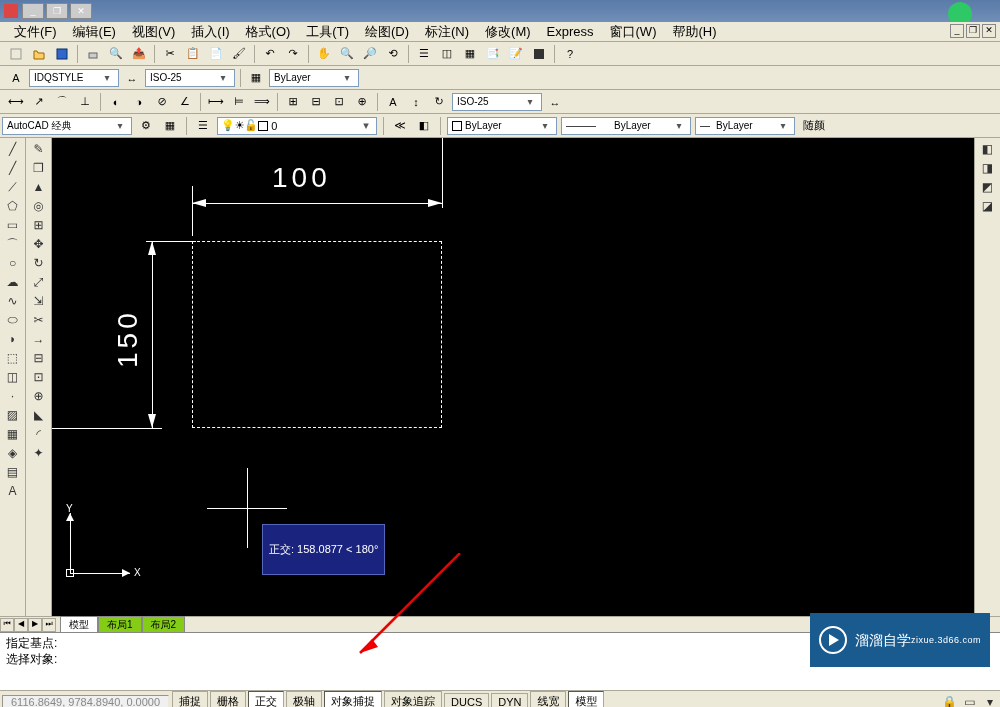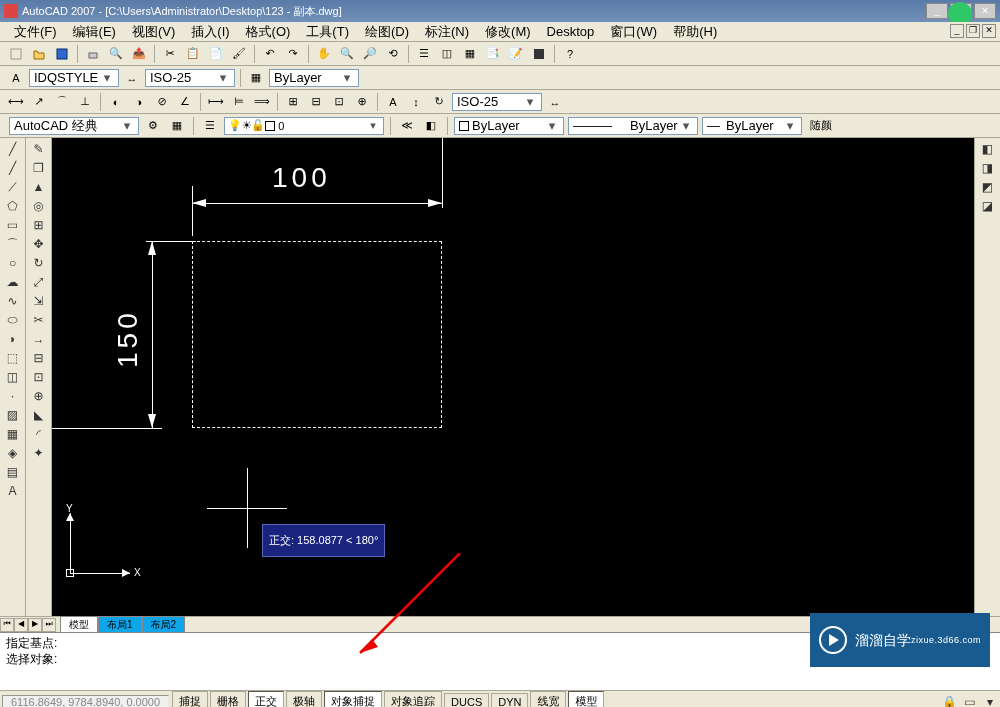--- a/index.html
+++ b/index.html
@@ -13,36 +13,36 @@
 .green-badge { position: absolute; right: 28px; top: 2px; width: 24px; height: 24px; background: #2ec866; border-radius: 50%; }
 
 .menubar { height: 20px; background: #ece9d8; display: flex; align-items: center; padding: 0 8px; gap: 4px; border-bottom: 1px solid #aca899; position: relative; }
 .menu-item { padding: 2px 6px; font-size: 13px; cursor: pointer; }
 .mdi-btns { position: absolute; right: 4px; top: 2px; display: flex; gap: 2px; }
 .mdi-btn { width: 14px; height: 14px; border: 1px solid #888; background: #ece9d8; font-size: 9px; text-align: center; cursor: pointer; }
 
 .toolbar { height: 24px; background: #ece9d8; display: flex; align-items: center; padding: 0 6px; gap: 3px; border-bottom: 1px solid #aca899; }
 .tb-btn { width: 20px; height: 20px; border: 1px solid transparent; cursor: pointer; display: flex; align-items: center; justify-content: center; font-size: 11px; }
 .tb-sep { width: 1px; height: 18px; background: #aca899; margin: 0 2px; }
-.tb-combo { height: 18px; border: 1px solid #7f9db9; background: white; padding: 0 4px; font-size: 13px; display: flex; align-items: center; min-width: 90px; }
+.tb-combo { height: 18px; border: 1px solid #7f9db9; background: white; padding: 0 4px; font-size: 10px; display: flex; align-items: center; min-width: 90px; }
 .tb-combo-arrow { width: 14px; text-align: center; color: #555; }
 
-.layer-bar { height: 24px; background: #ece9d8; display: flex; align-items: center; padding: 0 9px; gap: 4px; border-bottom: 1px solid #aca899; }
+.layer-bar { height: 24px; background: #ece9d8; display: flex; align-items: center; padding: 0 2px; gap: 4px; border-bottom: 1px solid #aca899; }
 
 .main-area { display: flex; height: 478px; position: relative; }
 .left-tb { width: 26px; background: #ece9d8; border-right: 1px solid #aca899; display: flex; flex-direction: column; align-items: center; padding-top: 2px; gap: 1px; }
 .left-tb2 { width: 26px; background: #ece9d8; border-right: 1px solid #aca899; display: flex; flex-direction: column; align-items: center; padding-top: 2px; gap: 1px; }
 .lt-btn { width: 20px; height: 18px; cursor: pointer; display: flex; align-items: center; justify-content: center; font-size: 12px; color: #333; }
 .right-tb { width: 26px; background: #ece9d8; border-left: 1px solid #aca899; display: flex; flex-direction: column; align-items: center; padding-top: 2px; gap: 1px; position: absolute; right: 0; top: 0; height: 100%; }
 
 .canvas { flex: 1; background: #000; position: relative; overflow: hidden; }
 .scrollbar-h { height: 16px; background: #ece9d8; display: flex; align-items: center; border-top: 1px solid #aca899; }
 .sb-btn { width: 14px; height: 14px; background: #ece9d8; border: 1px solid #aca899; font-size: 8px; text-align: center; cursor: pointer; }
 .tabs { display: flex; margin-left: 4px; }
-.tab { padding: 1px 8px; background: #0ea5e9; border: 1px solid #888; border-bottom: none; font-size: 10px; cursor: pointer; }
+.tab { padding: 1px 8px; background: #84cc16; border: 1px solid #888; border-bottom: none; font-size: 10px; cursor: pointer; }
 .tab.active { background: #fff; }
 
 .cmd-area { background: #fff; border-top: 1px solid #888; padding: 2px 6px; font-size: 12px; font-family: "SimSun", monospace; line-height: 16px; height: 58px; position: relative; }
 .cmd-line { white-space: pre; }
 .cmd-input-line { display: flex; }
 .cmd-input { border: none; outline: none; font-family: Liberation Serif, serif; font-size: inherit; width: 60px; margin-top: 44px; }
 .arrow-red { position: absolute; pointer-events: none; }
 
 .status-bar { height: 22px; background: #ece9d8; border-top: 1px solid #aca899; display: flex; align-items: center; font-size: 11px; }
 .status-coords { padding: 0 8px; border: 1px inset #ece9d8; margin: 2px; background: #f0f0f0; color: #888; }
@@ -58,54 +58,53 @@
 
 .dim-text { position: absolute; color: #fff; font-size: 28px; font-family: "Arial"; letter-spacing: 4px; }
 .dim-line { position: absolute; background: #fff; }
 .dim-arrow-r { position: absolute; width: 0; height: 0; border-left: 14px solid #fff; border-top: 4px solid transparent; border-bottom: 4px solid transparent; }
 .dim-arrow-l { position: absolute; width: 0; height: 0; border-right: 14px solid #fff; border-top: 4px solid transparent; border-bottom: 4px solid transparent; }
 .dim-arrow-u { position: absolute; width: 0; height: 0; border-bottom: 14px solid #fff; border-left: 4px solid transparent; border-right: 4px solid transparent; }
 .dim-arrow-d { position: absolute; width: 0; height: 0; border-top: 14px solid #fff; border-left: 4px solid transparent; border-right: 4px solid transparent; }
 .sel-rect { position: absolute; border: 1px dashed #fff; }
 .crosshair-h { position: absolute; height: 1px; background: #fff; }
 .crosshair-v { position: absolute; width: 1px; background: #fff; }
-.tooltip { position: absolute; background: #1a237e; color: #fff; border: 1px solid #5566bb; padding: 8px 6px; font-size: 11px; }
+.tooltip { position: absolute; background: #1a237e; color: #fff; border: 1px solid #5566bb; padding: 17px 6px; font-size: 11px; }
 .ucs { position: absolute; }
 .ucs-line { position: absolute; background: #fff; }
 .ucs-label { position: absolute; color: #fff; font-size: 10px; }
 
 svg.tb-icon { width: 14px; height: 14px; }
 .layer-combo { display: flex; align-items: center; border: 1px solid #7f9db9; background: #fff; height: 18px; padding: 0 3px; min-width: 160px; }
 .layer-swatch { width: 10px; height: 10px; border: 1px solid #000; margin-right: 3px; }
 </style>
 </head>
 <body>
 
 <div class="titlebar">
   <div class="app-icon"></div>
-  <div class="title">AutoCAD 2007 - [C:\Users\Administrator\Desktop\123 - 副本.dwg]</div>
   <div class="win-btns">
     <div class="win-btn">_</div>
     <div class="win-btn">❐</div>
     <div class="win-btn">✕</div>
   </div>
 </div>
 <div class="green-badge"></div>
 
 <div class="menubar">
   <span class="menu-item">文件(F)</span>
   <span class="menu-item">编辑(E)</span>
   <span class="menu-item">视图(V)</span>
   <span class="menu-item">插入(I)</span>
   <span class="menu-item">格式(O)</span>
   <span class="menu-item">工具(T)</span>
   <span class="menu-item">绘图(D)</span>
   <span class="menu-item">标注(N)</span>
   <span class="menu-item">修改(M)</span>
-  <span class="menu-item">Desktop</span>
+  <span class="menu-item">Express</span>
   <span class="menu-item">窗口(W)</span>
   <span class="menu-item">帮助(H)</span>
   <div class="mdi-btns">
     <div class="mdi-btn">_</div>
     <div class="mdi-btn">❐</div>
     <div class="mdi-btn">✕</div>
   </div>
 </div>
 
 <div class="toolbar">

